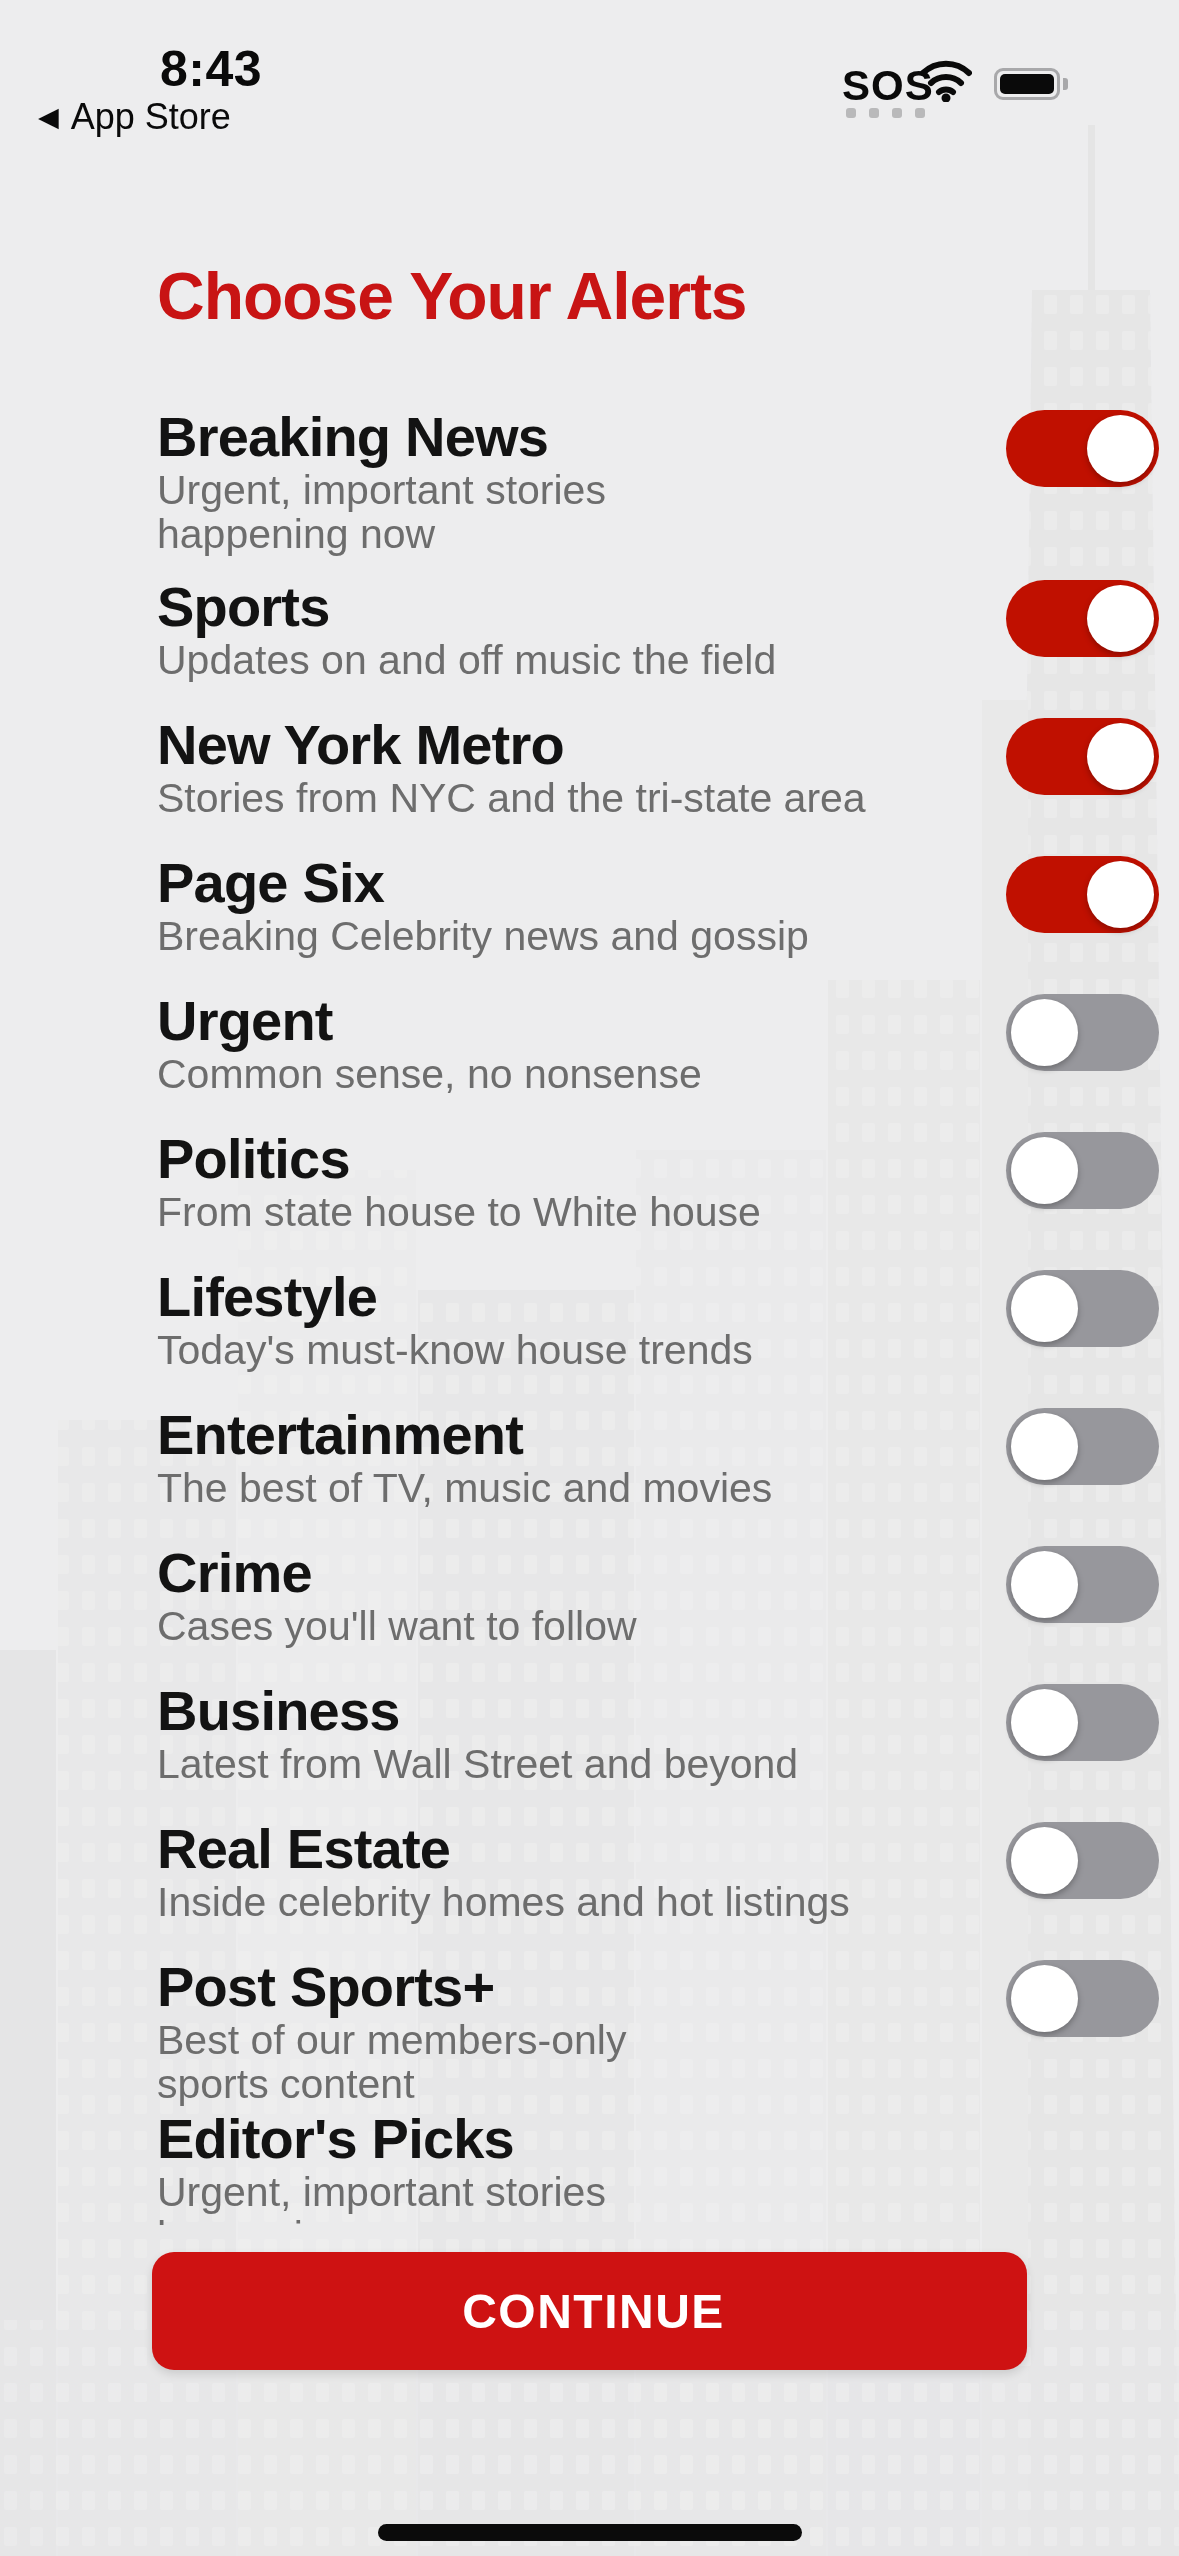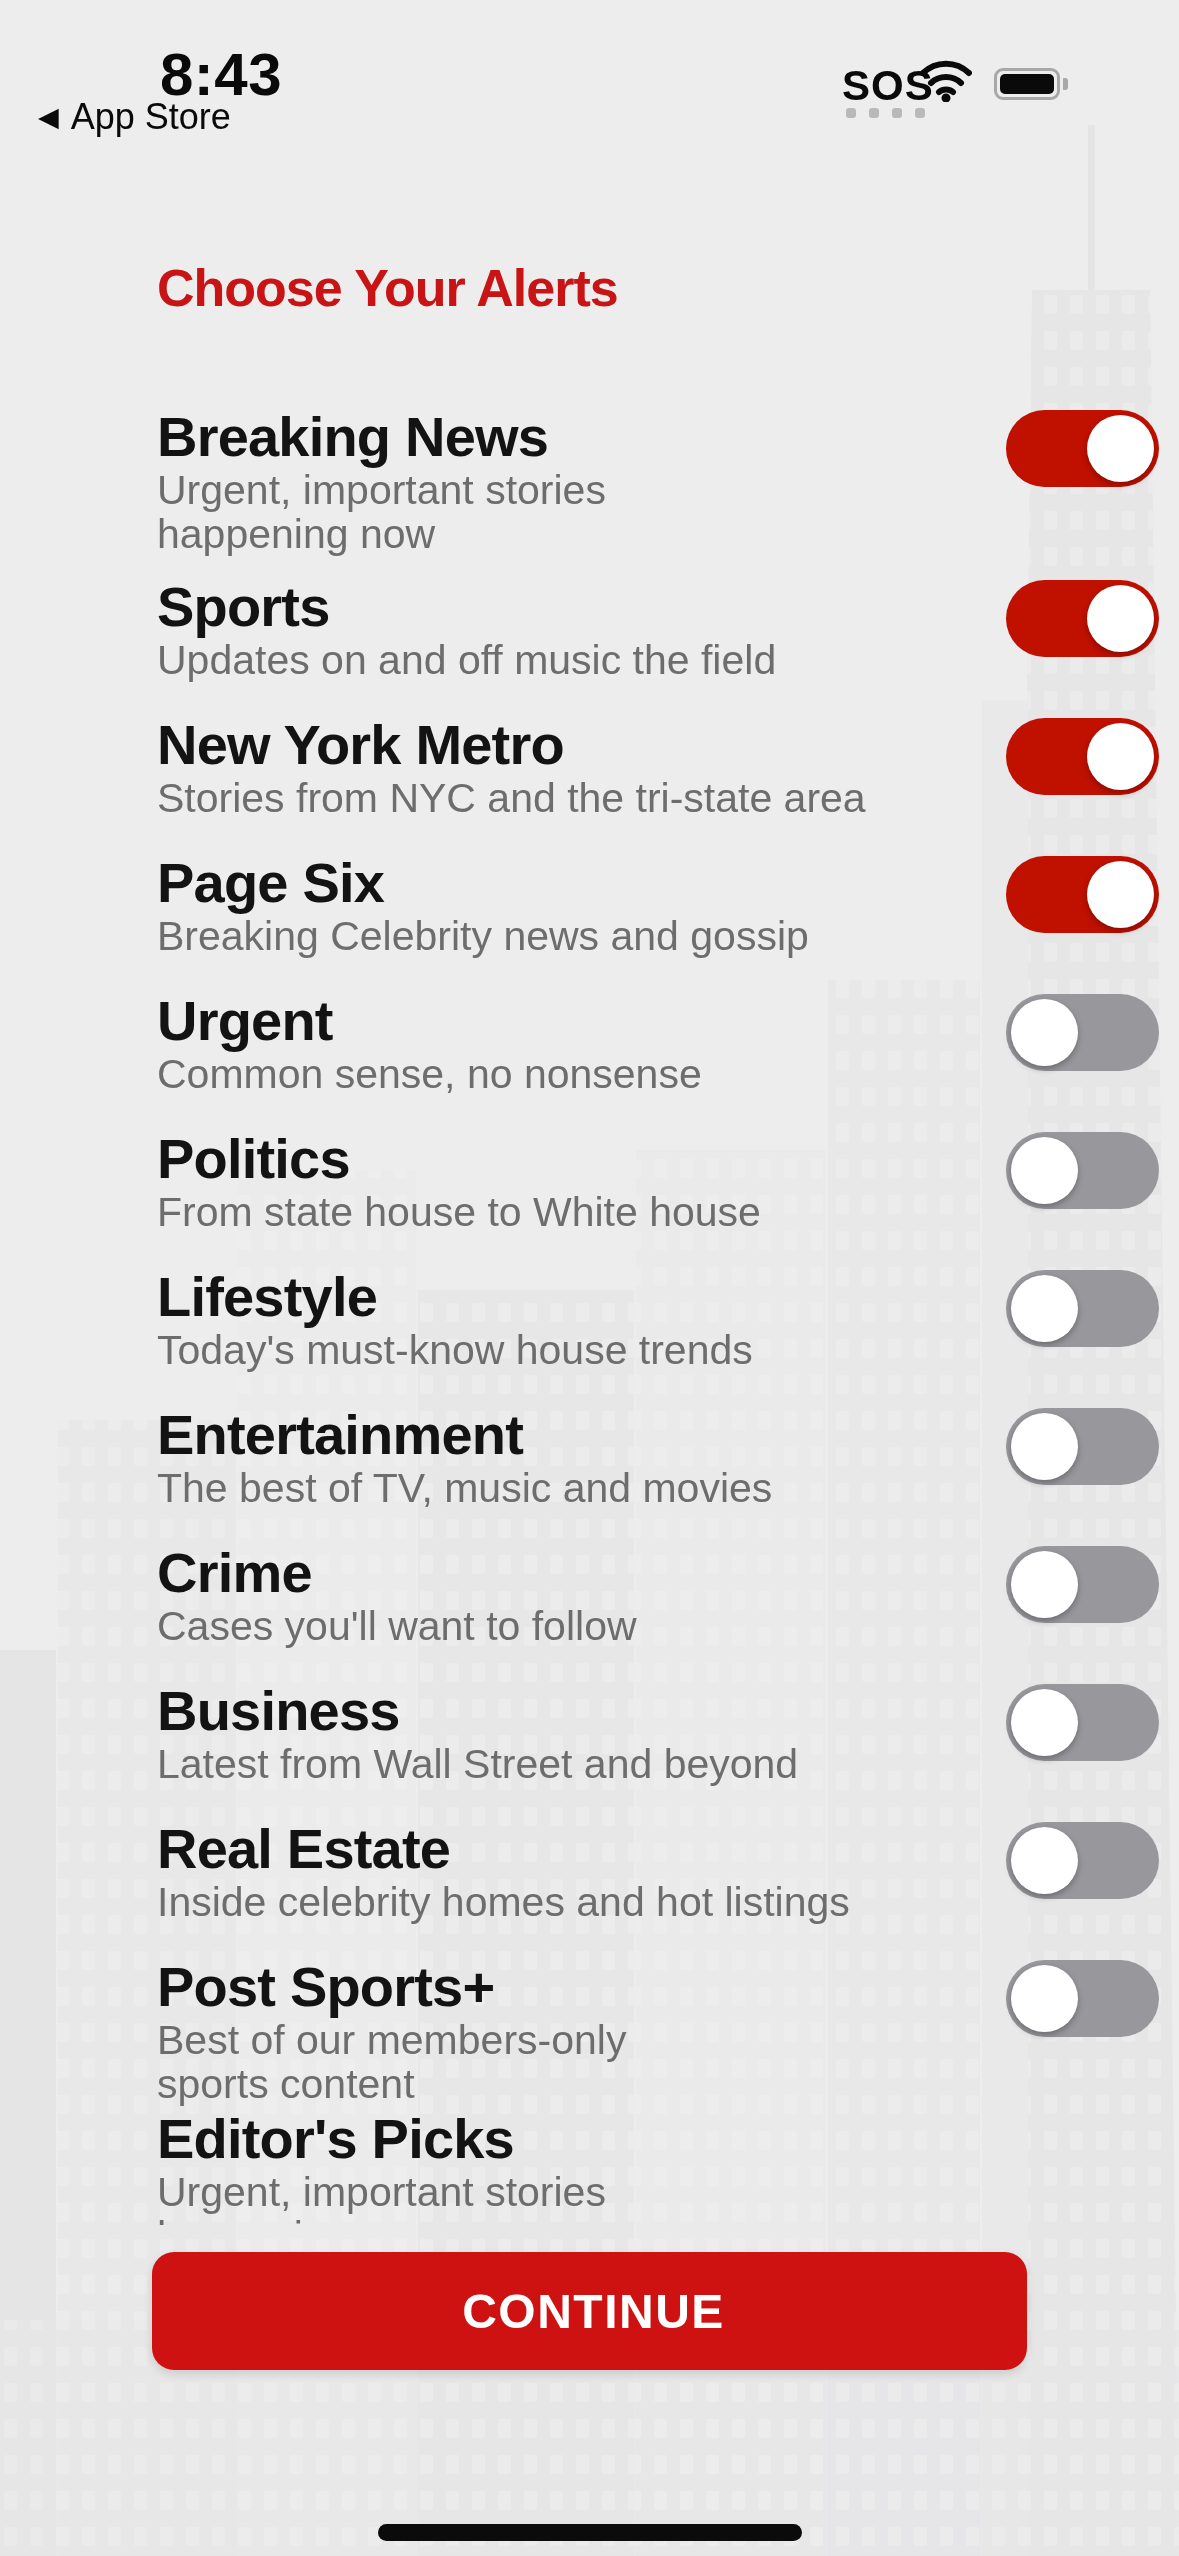--- a/index.html
+++ b/index.html
@@ -9,33 +9,33 @@
   *{margin:0;padding:0;box-sizing:border-box;}
   html,body{width:1179px;height:2556px;}
   body{
     position:relative;overflow:hidden;background:var(--background);
     font-family:"Liberation Sans",sans-serif;-webkit-font-smoothing:antialiased;
   }
   .bg-skyline{position:absolute;inset:0;z-index:0;}
   .layer{position:absolute;z-index:1;}
 
   
-  .status-time{left:160px;top:40px;font-size:60px;font-weight:700;color:#0a0a0a;letter-spacing:.5px;}
+  .status-time{left:160px;top:40px;font-size:50px;font-weight:700;color:#0a0a0a;letter-spacing:.5px;}
   .back-btn{left:38px;top:96px;font-size:36px;color:#0a0a0a;display:flex;align-items:center;gap:12px;cursor:pointer;}
   .back-btn .tri{font-size:27px;line-height:36px;}
   .sos{left:842px;top:62px;font-size:42px;font-weight:700;color:#0a0a0a;letter-spacing:1px;}
   .signal-dots{left:846px;top:108px;display:flex;gap:13px;}
   .signal-dots span{width:10px;height:10px;border-radius:3px;background:#b9b9ba;}
   .wifi{left:920px;top:60px;}
   .battery{left:994px;top:68px;width:66px;height:32px;border:3px solid #a8a8aa;border-radius:9px;padding:3px;}
   .battery .fill{width:100%;height:100%;background:#0a0a0a;border-radius:5px;}
   .battery-nub{left:1063px;top:78px;width:5px;height:12px;background:#a8a8aa;border-radius:0 3px 3px 0;}
 
   
-  .page-title{left:157px;top:258px;font-size:52px;font-weight:700;letter-spacing:-1px;color:var(--brand-red);}
+  .page-title{left:157px;top:258px;font-size:66px;font-weight:700;letter-spacing:-1px;color:var(--brand-red);}
 
   
   .alerts-list{left:157px;top:398px;width:1002px;height:1827px;overflow:hidden;}
   .row{display:flex;align-items:flex-start;gap:10px;margin-bottom:24px;}
   .row-text{flex:1;min-width:0;margin-top:8px;}
   .row-title{font-size:56px;line-height:62px;font-weight:700;letter-spacing:-.8px;color:var(--row-title);}
   .row-sub{font-size:41px;line-height:44px;color:var(--row-subtitle);white-space:pre-line;}
   .toggle{flex:none;width:153px;height:77px;border-radius:40px;position:relative;margin-top:12px;cursor:pointer;}
   .toggle .knob{position:absolute;top:5px;width:67px;height:67px;border-radius:50%;background:#fff;box-shadow:0 3px 6px rgba(0,0,0,.28);}
   .toggle.on{background:var(--toggle-on);}

